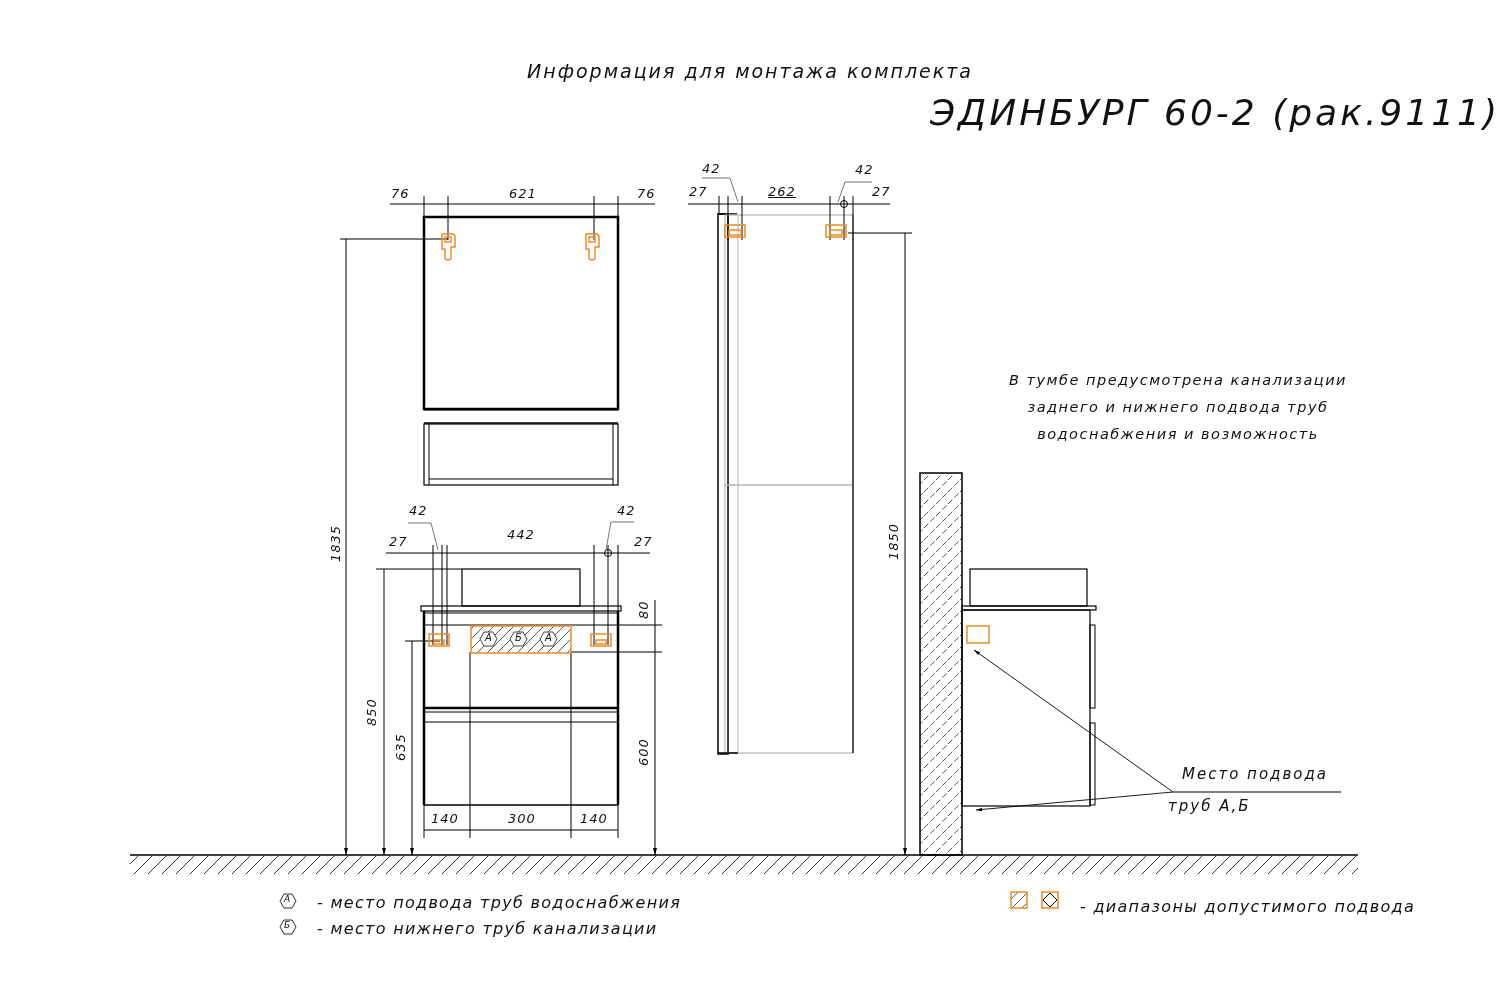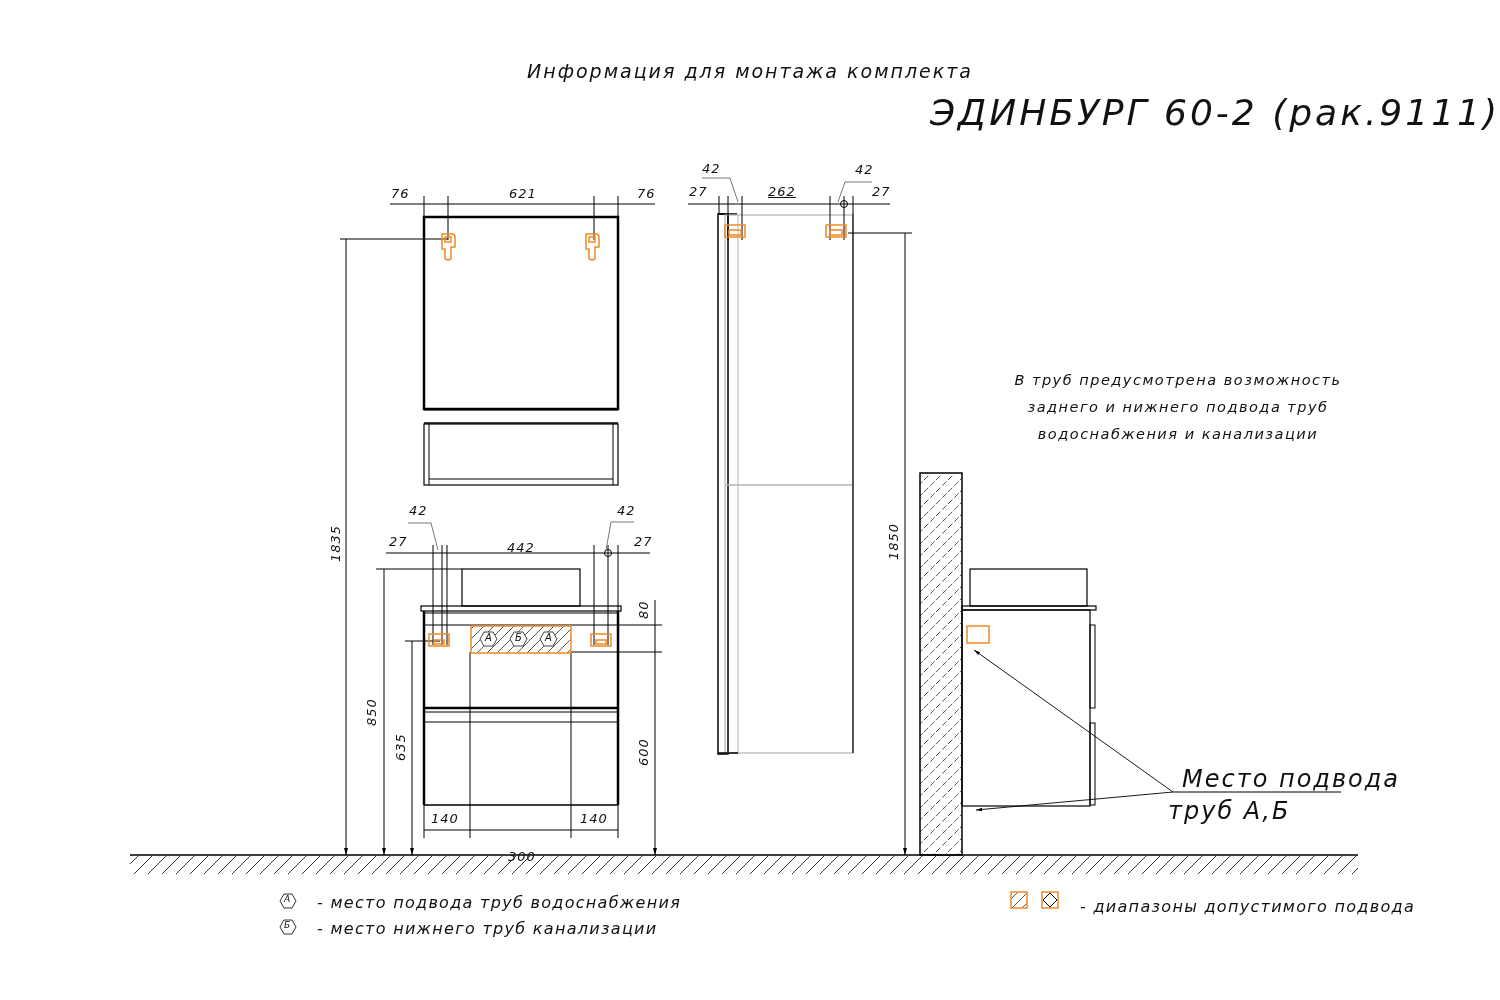--- a/index.html
+++ b/index.html
@@ -6,21 +6,21 @@
   body { width: 1500px; height: 1000px; position: relative; overflow: hidden;
          font-family: "DejaVu Sans", sans-serif; }
   .canvas { position: absolute; left: 0; top: 0; width: 1500px; height: 1000px; }
   .txt { position: absolute; font-style: italic; color: #111; white-space: nowrap;
          font-family: "DejaVu Sans", sans-serif; font-weight: 300; }
   .subtitle { left: 0; width: 1500px; text-align: center; top: 60px; font-size: 19px; letter-spacing: 2px; }
   .title { left: 0; width: 1500px; text-align: right; top: 92px; font-size: 36px; letter-spacing: 3px; }
   .note { font-size: 14.5px; letter-spacing: 1.5px; text-align: center; width: 360px; left: 998px; }
   .dim { font-size: 13px; letter-spacing: 1px; }
   .vdim { transform: rotate(-90deg); transform-origin: left top; }
-  .callout { font-size: 24px; letter-spacing: 2px; }
+  .callout { font-size: 15px; letter-spacing: 2px; }
   .legend { font-size: 16px; letter-spacing: 1.3px; }
   svg { position: absolute; left: 0; top: 0; }
 </style>
 </head>
 <body>
 
 <div class="canvas">
 
   <div class="txt subtitle">Информация для монтажа комплекта</div>
   <div class="txt title">ЭДИНБУРГ 60-2 (рак.9111)</div>
@@ -189,38 +189,38 @@
 
   <div class="txt dim" style="left:689px;top:184px;">27</div>
   <div class="txt dim" style="left:702px;top:161px;">42</div>
   <div class="txt dim" style="left:768px;top:184px;text-decoration:underline;">262</div>
   <div class="txt dim" style="left:855px;top:162px;">42</div>
   <div class="txt dim" style="left:872px;top:184px;">27</div>
   <div class="txt dim vdim" style="left:886px;top:560px;">1850</div>
 
   <div class="txt dim" style="left:389px;top:534px;">27</div>
   <div class="txt dim" style="left:409px;top:503px;">42</div>
-  <div class="txt dim" style="left:507px;top:540px;">442</div>
+  <div class="txt dim" style="left:507px;top:527px;">442</div>
   <div class="txt dim" style="left:617px;top:503px;">42</div>
   <div class="txt dim" style="left:634px;top:534px;">27</div>
   <div class="txt dim" style="left:431px;top:811px;">140</div>
-  <div class="txt dim" style="left:508px;top:811px;margin-top:38px;">300</div>
+  <div class="txt dim" style="left:508px;top:811px;">300</div>
   <div class="txt dim" style="left:580px;top:811px;">140</div>
   <div class="txt dim vdim" style="left:364px;top:726px;">850</div>
   <div class="txt dim vdim" style="left:393px;top:761px;">635</div>
   <div class="txt dim vdim" style="left:636px;top:619px;">80</div>
   <div class="txt dim vdim" style="left:636px;top:766px;">600</div>
 
   <div class="txt" style="left:485px;top:632px;font-size:10px;">А</div>
   <div class="txt" style="left:515px;top:632px;font-size:10px;">Б</div>
   <div class="txt" style="left:545px;top:632px;font-size:10px;">А</div>
 
-  <div class="txt note" style="top:372px;">В труб предусмотрена возможность</div>
+  <div class="txt note" style="top:372px;">В тумбе предусмотрена канализации</div>
   <div class="txt note" style="top:399px;">заднего и нижнего подвода труб</div>
-  <div class="txt note" style="top:426px;">водоснабжения и канализации</div>
+  <div class="txt note" style="top:426px;">водоснабжения и возможность</div>
 
   <div class="txt callout" style="left:1182px;top:765px;">Место подвода</div>
   <div class="txt callout" style="left:1168px;top:797px;font-style:italic;">труб А,Б</div>
 
   <div class="txt" style="left:284px;top:894px;font-size:9px;">А</div>
   <div class="txt legend" style="left:317px;top:893px;">- место подвода труб водоснабжения</div>
   <div class="txt" style="left:284px;top:920px;font-size:9px;">Б</div>
   <div class="txt legend" style="left:317px;top:919px;">- место нижнего труб канализации</div>
   <div class="txt legend" style="left:1080px;top:897px;">- диапазоны допустимого подвода</div>
 </div>

